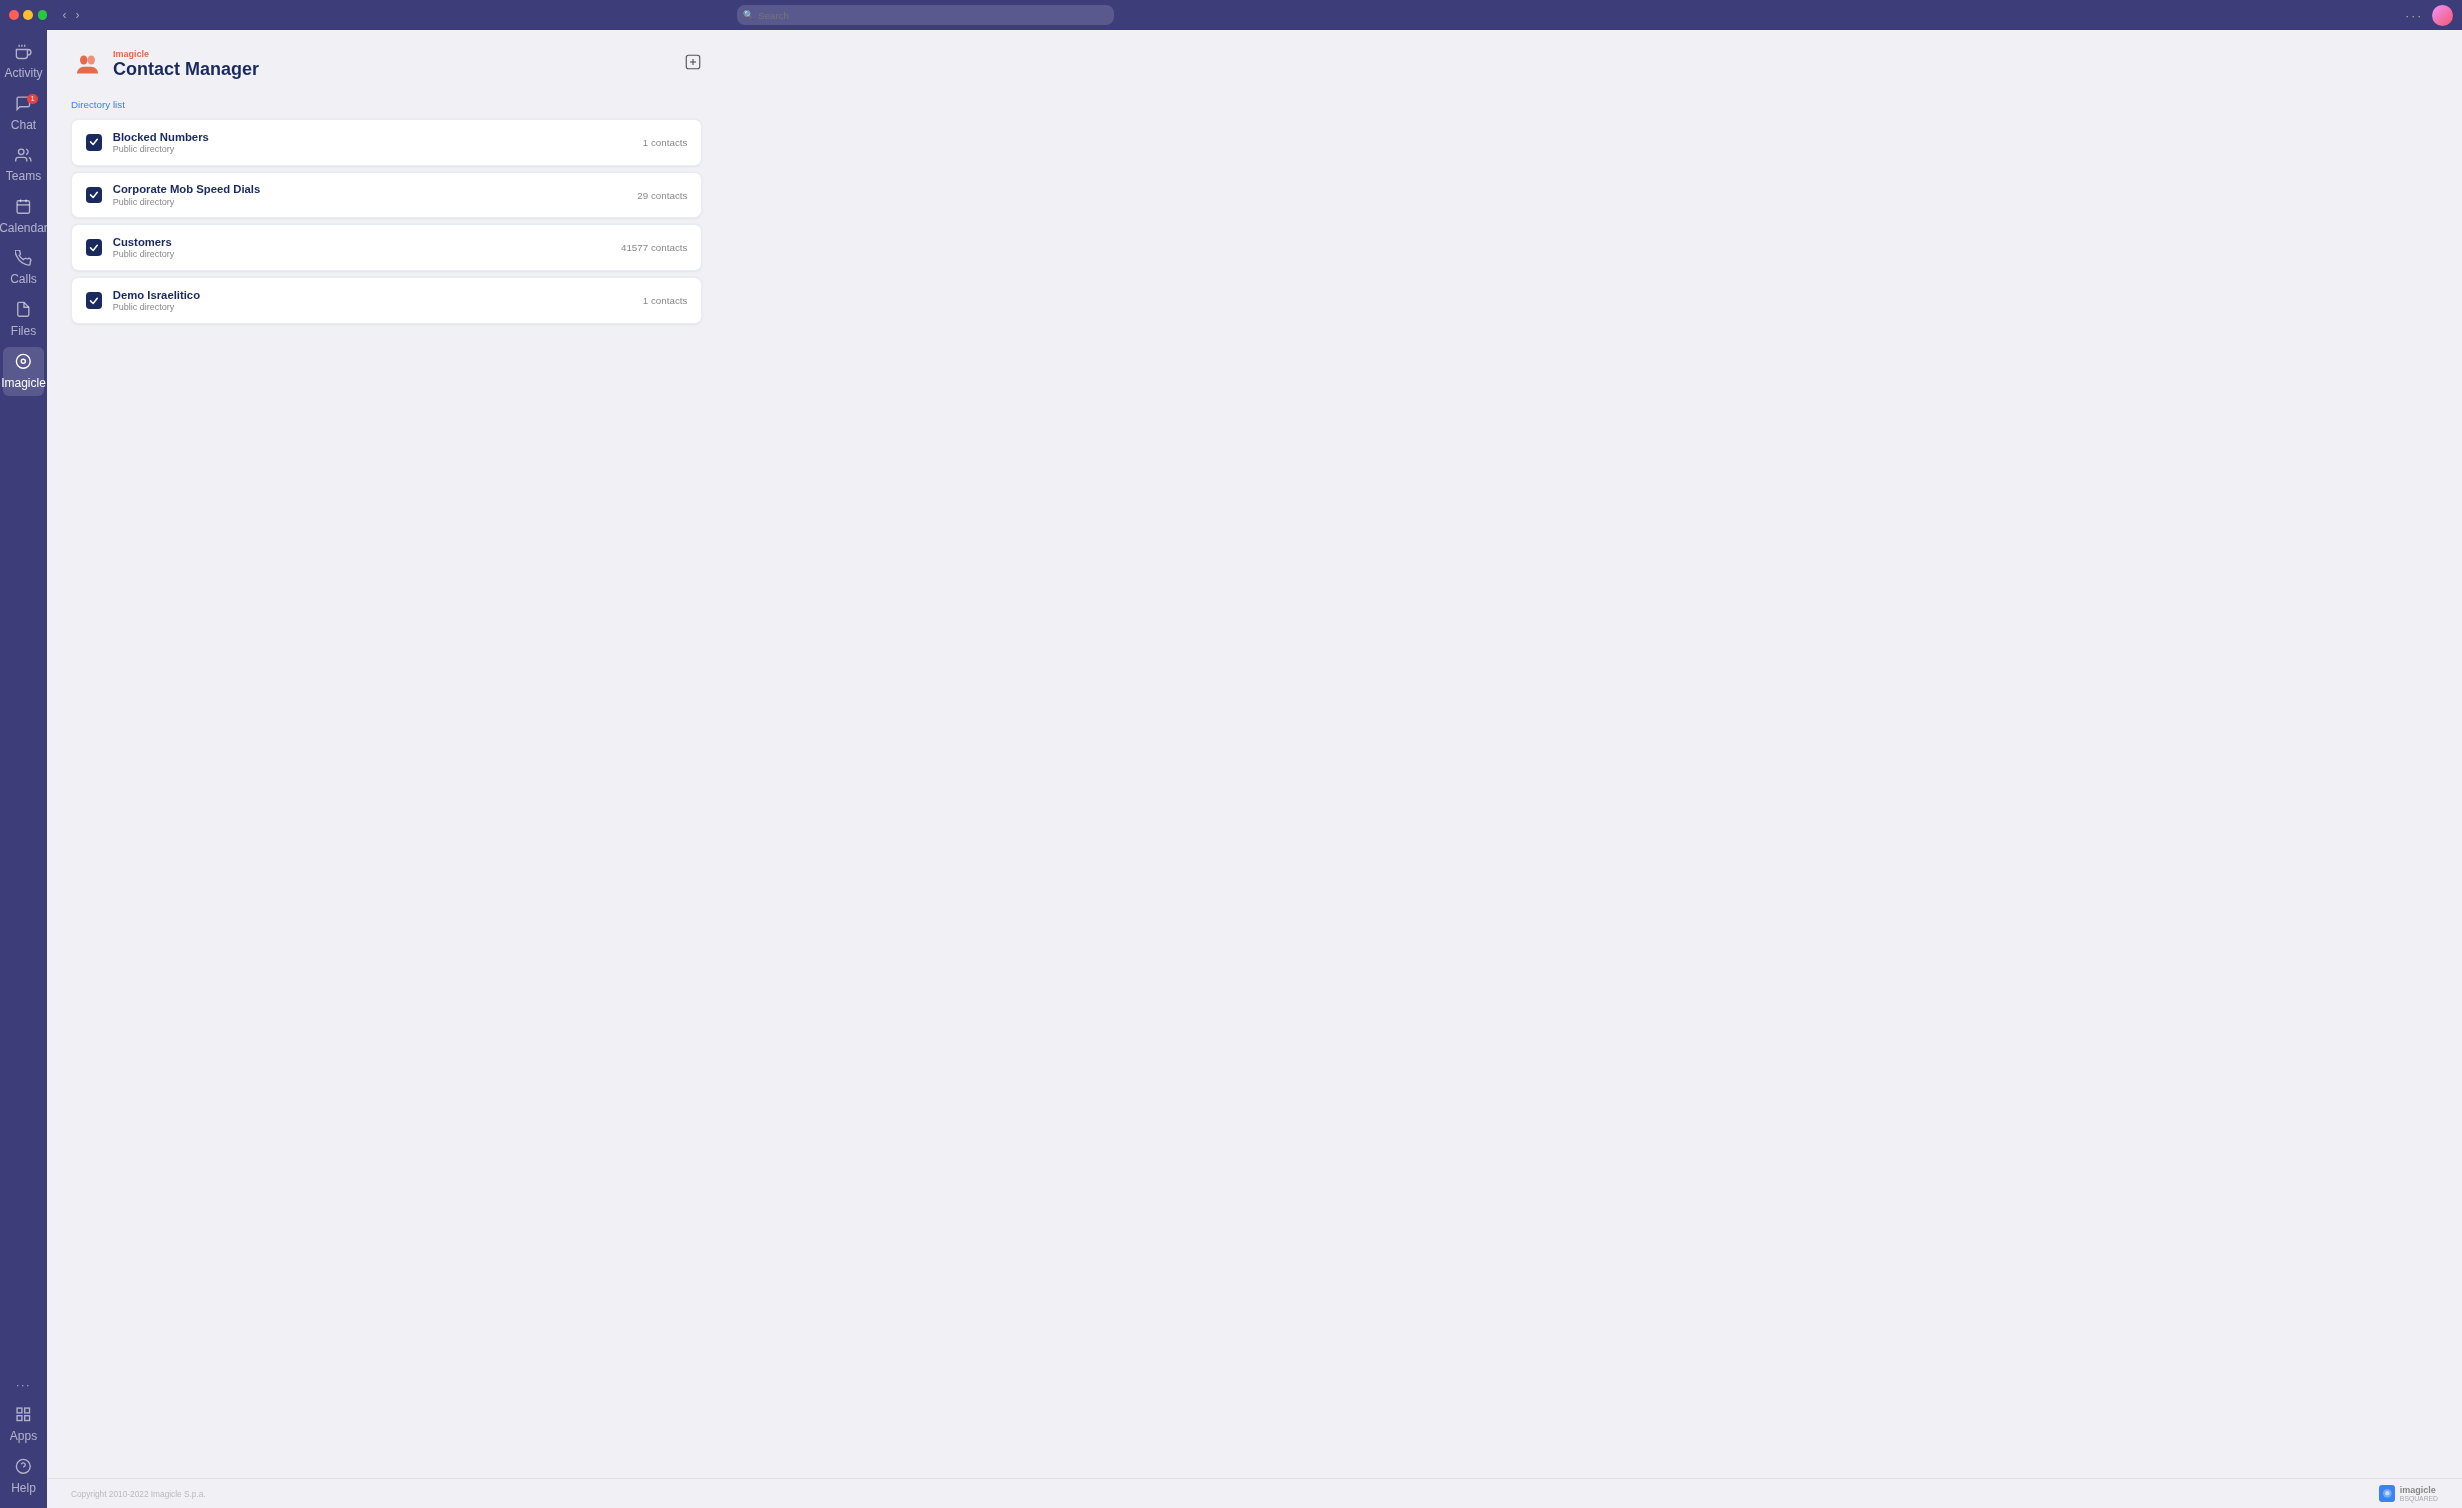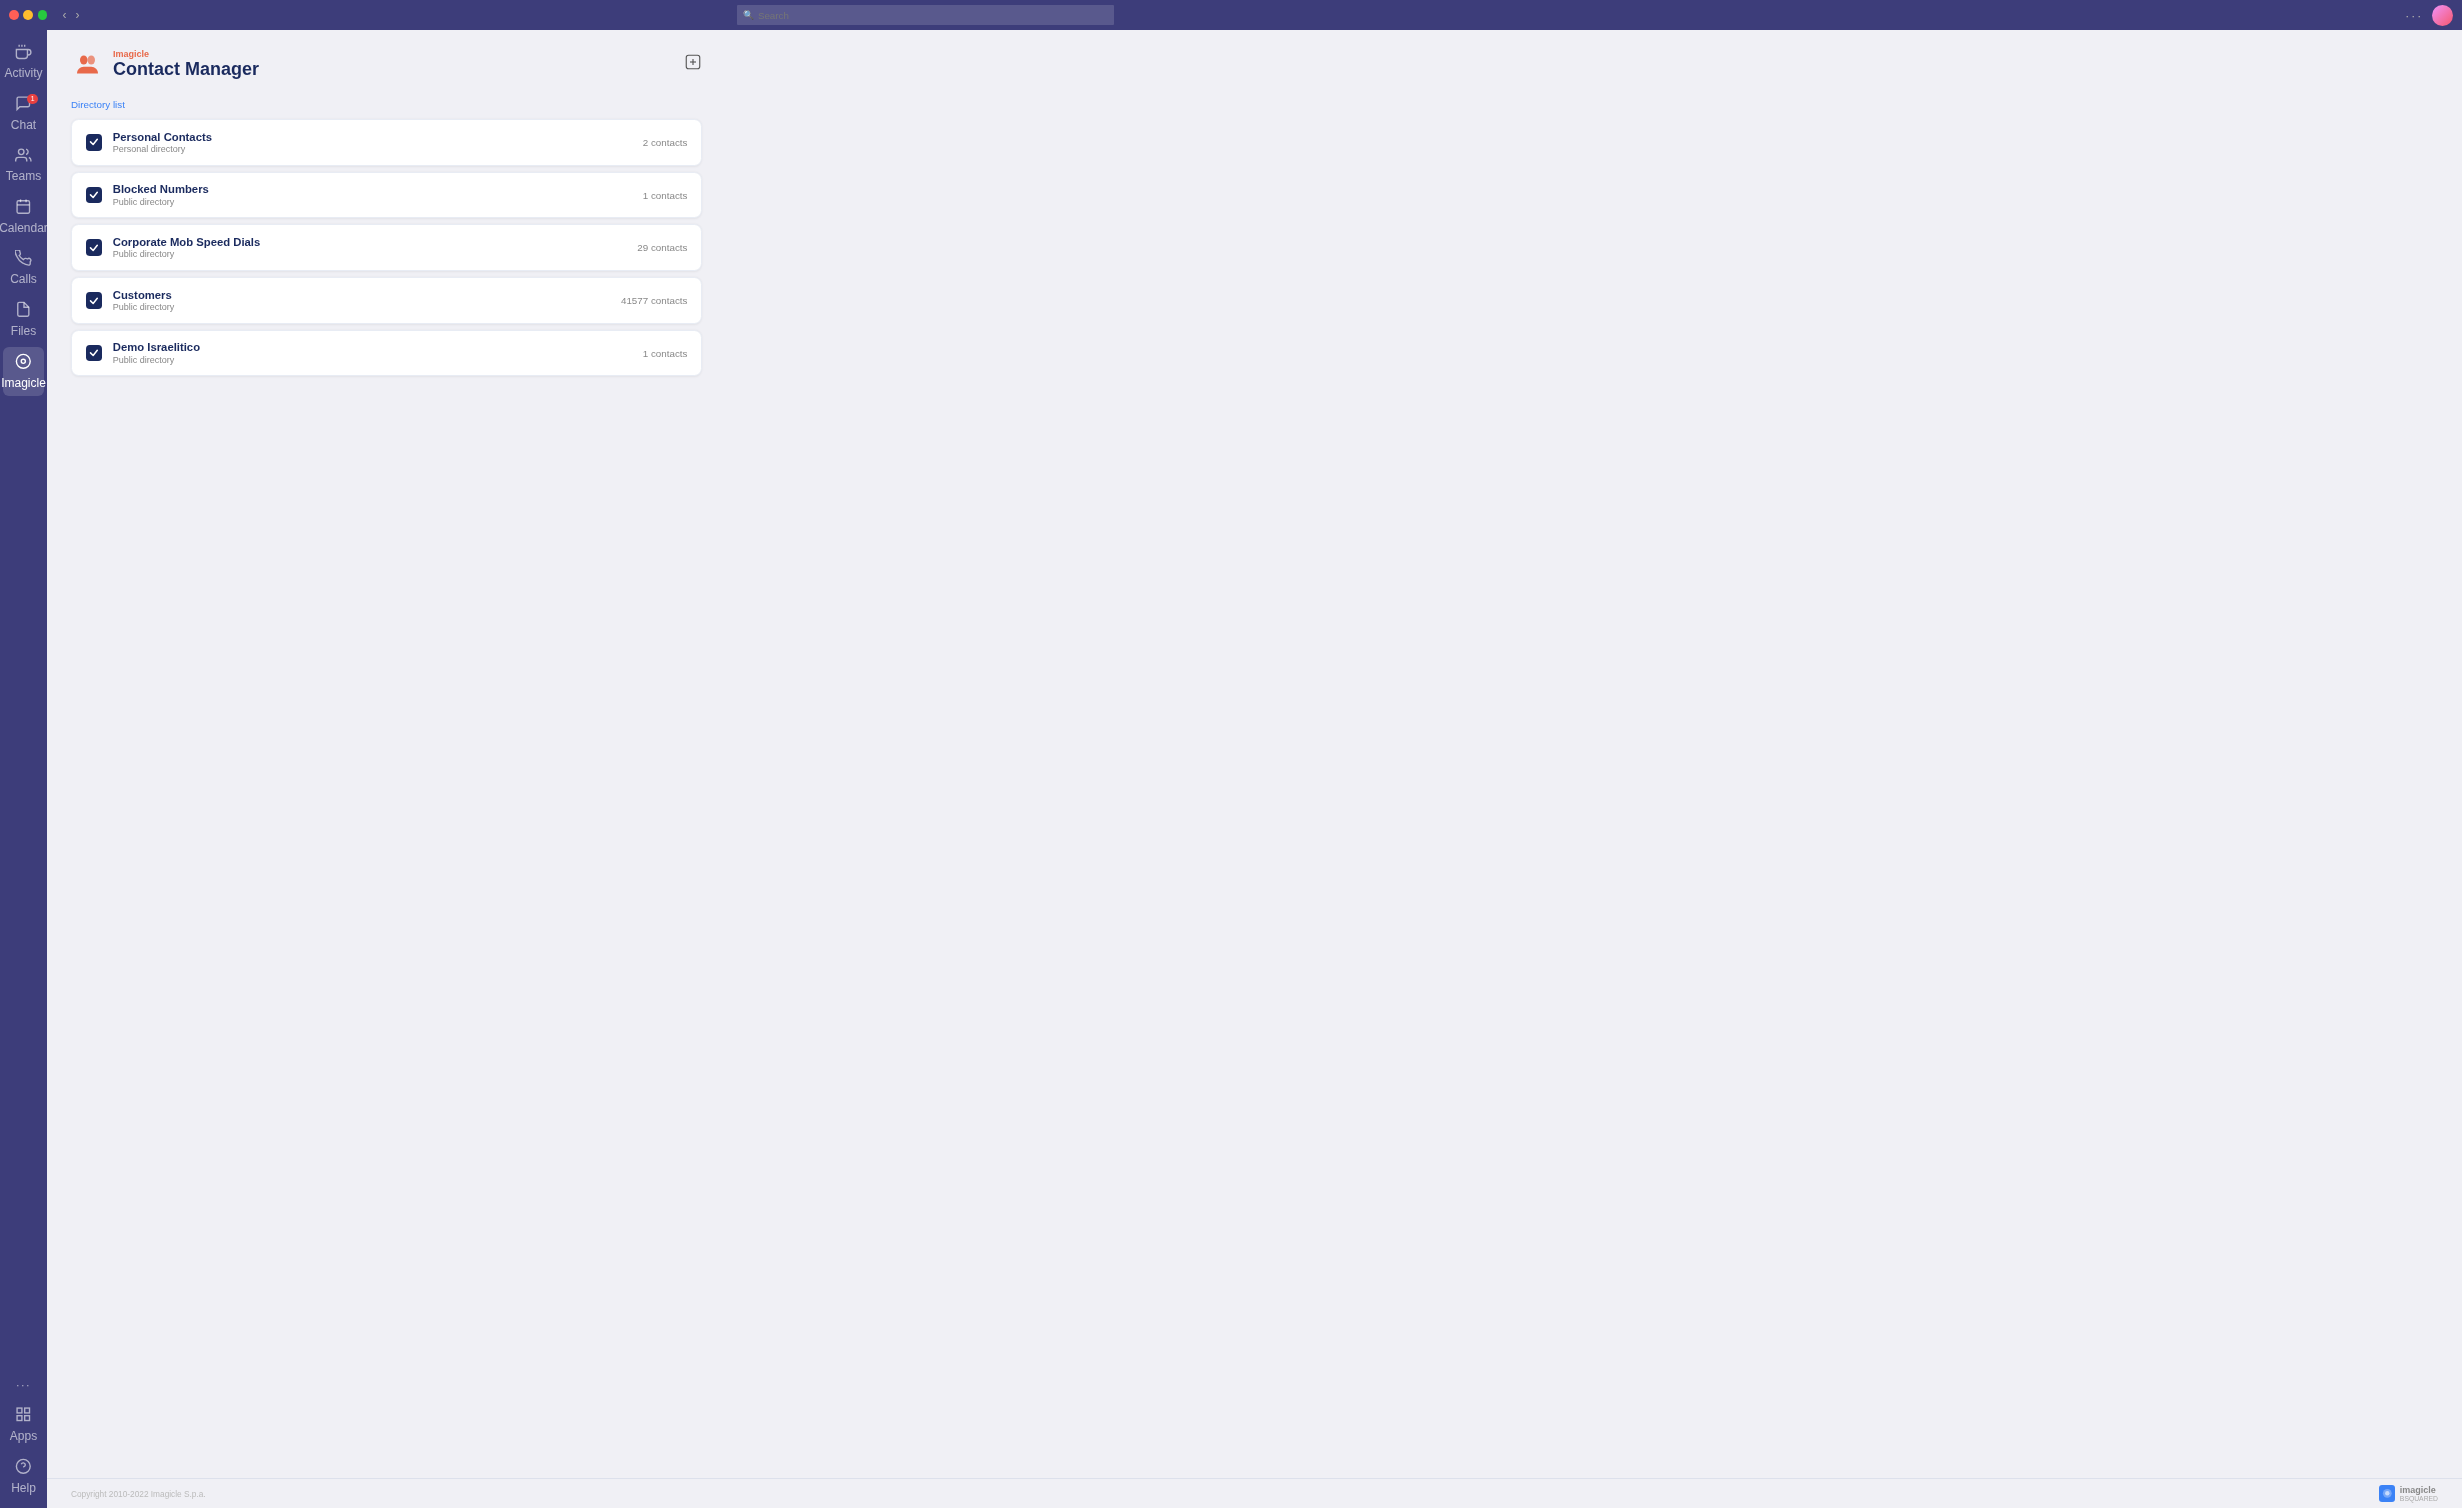--- a/index.html
+++ b/index.html
@@ -47,21 +47,21 @@
       padding: 1.5px 3px;
     }
     .titlebar-search {
       flex: 1;
       max-width: 377px;
       margin: 0 auto;
     }
     .titlebar-search input {
       width: 100%;
       height: 19.6px;
-      border-radius: 1px;
+      border-radius: 8px;
       border: none;
       background: rgba(255,255,255,0.15);
       color: #fff;
       padding: 0 7.5px 0 21px;
       font-size: 9.8px;
       outline: none;
     }
     .titlebar-search-wrap {
       position: relative;
     }
@@ -507,32 +507,20 @@
       <div class="directory-list-label">Directory list</div>
 
       <div id="directory-list">
           <div class="directory-item">
     <div class="dir-checkbox">
       <svg viewBox="0 0 13 13" fill="none">
         <polyline points="2,6.5 5.5,10 11,3" stroke="white" stroke-width="2" stroke-linecap="round" stroke-linejoin="round"></polyline>
       </svg>
     </div>
     <div class="dir-info">
-      <div class="dir-name">Personal Contacts</div>
-      <div class="dir-type">Personal directory</div>
-    </div>
-    <div class="dir-count">2 contacts</div>
-  </div>
-          <div class="directory-item">
-    <div class="dir-checkbox">
-      <svg viewBox="0 0 13 13" fill="none">
-        <polyline points="2,6.5 5.5,10 11,3" stroke="white" stroke-width="2" stroke-linecap="round" stroke-linejoin="round"></polyline>
-      </svg>
-    </div>
-    <div class="dir-info">
       <div class="dir-name">Blocked Numbers</div>
       <div class="dir-type">Public directory</div>
     </div>
     <div class="dir-count">1 contacts</div>
   </div>
           <div class="directory-item">
     <div class="dir-checkbox">
       <svg viewBox="0 0 13 13" fill="none">
         <polyline points="2,6.5 5.5,10 11,3" stroke="white" stroke-width="2" stroke-linecap="round" stroke-linejoin="round"></polyline>
       </svg>

